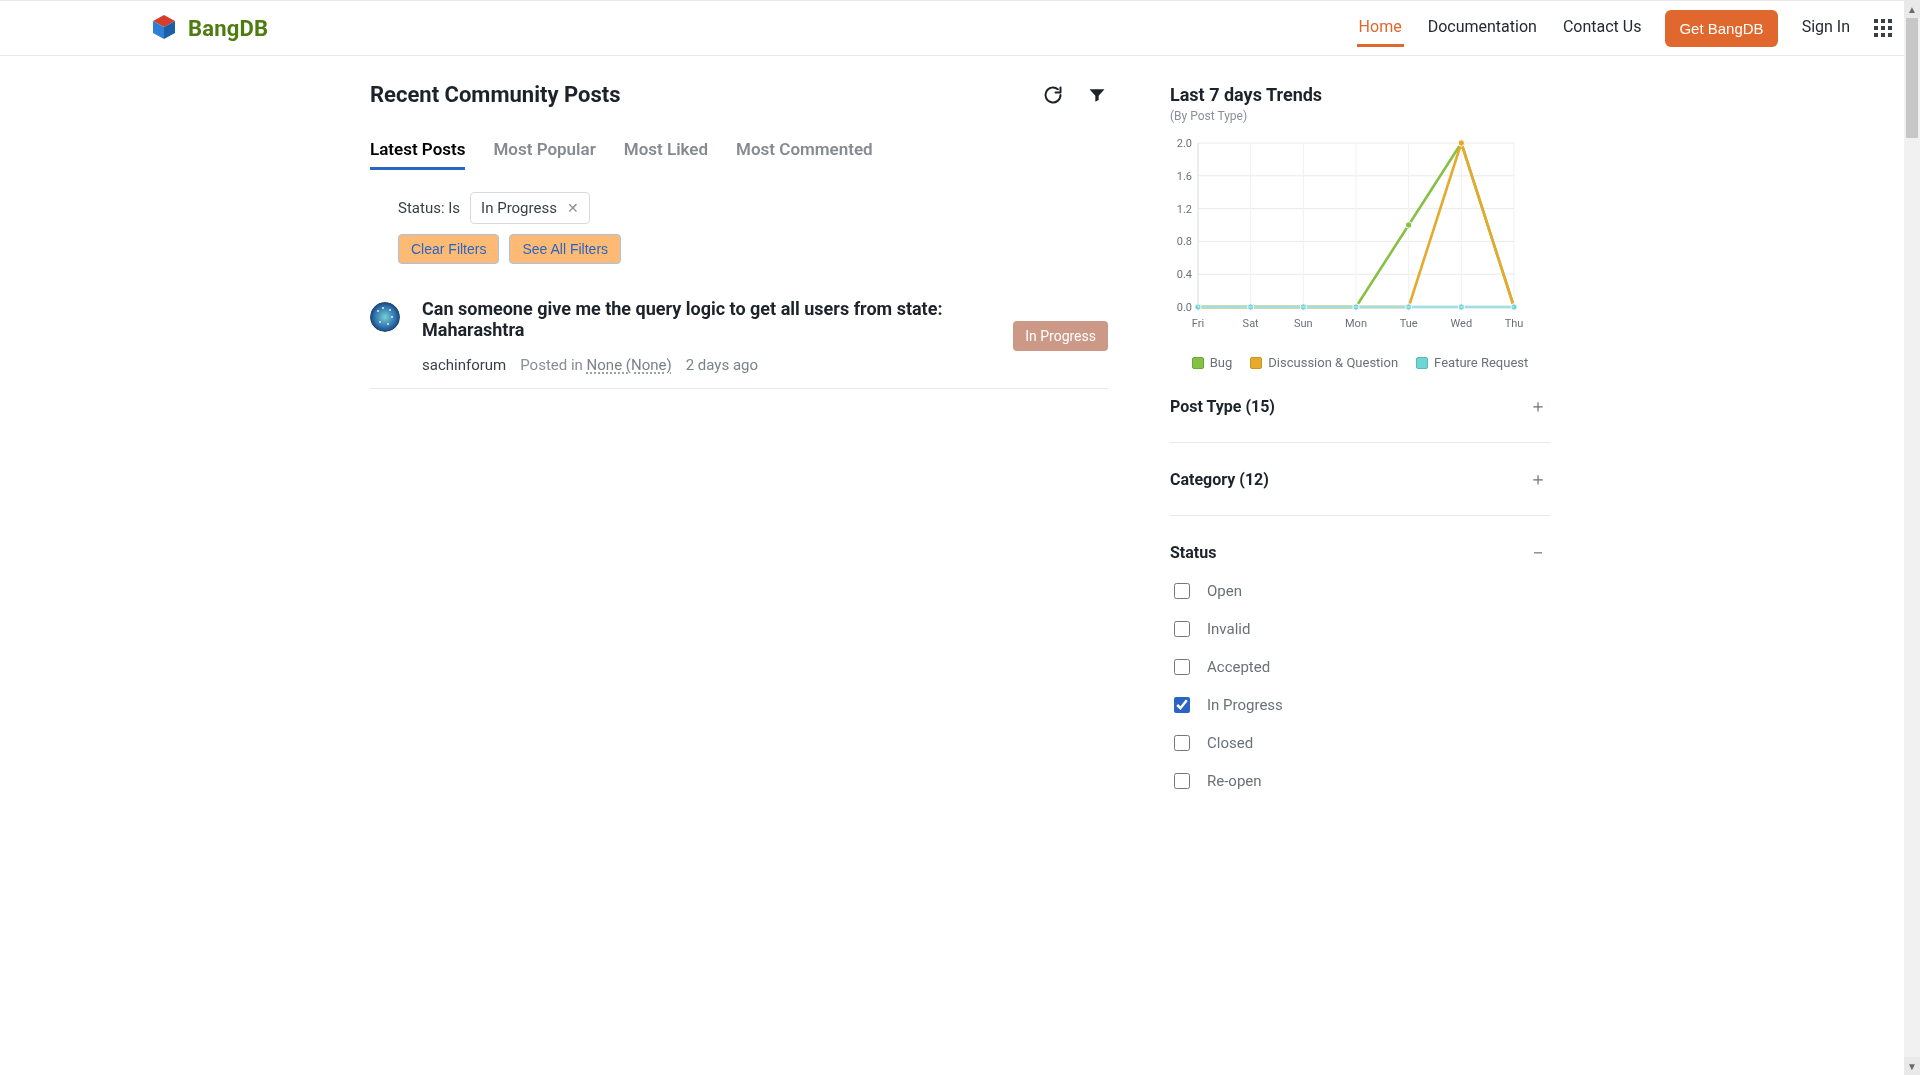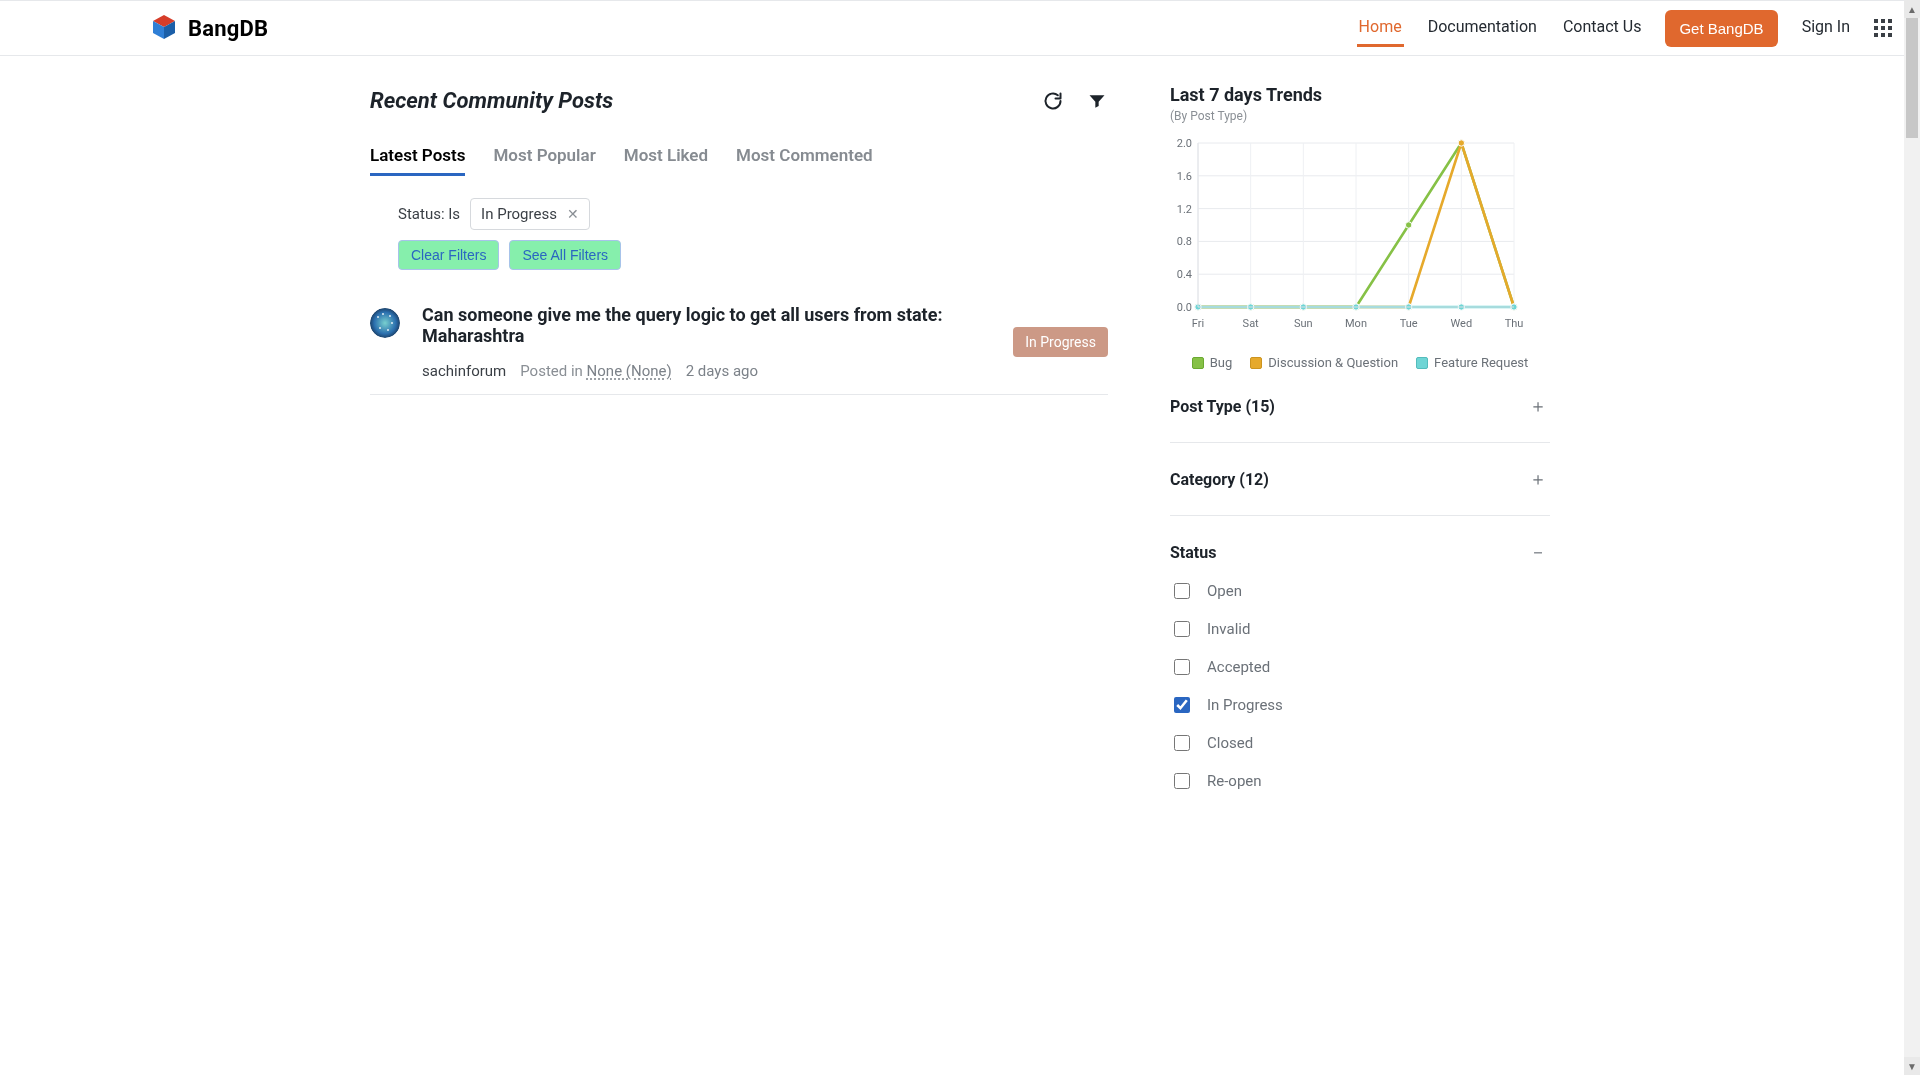--- a/index.html
+++ b/index.html
@@ -17,53 +17,53 @@
   }
   *{box-sizing:border-box;}
   html,body{margin:0;padding:0;background:var(--bg);color:var(--text);font-family:-apple-system,BlinkMacSystemFont,"Segoe UI",Roboto,"Helvetica Neue",Arial,sans-serif;}
   body{width:1920px;min-height:1075px;overflow-x:hidden;}
 
   
   .topbar{position:relative;border-top:1px solid var(--border);border-bottom:1px solid var(--border);height:56px;display:flex;align-items:center;justify-content:space-between;padding:0 18px 0 148px;}
   .brand{display:flex;align-items:center;gap:8px;}
   .brand-mark{width:32px;height:28px;position:relative;}
   .brand-mark svg{display:block}
-  .brand-name{font-weight:700;font-size:22px;letter-spacing:.2px;color:#000000;}
+  .brand-name{font-weight:700;font-size:22px;letter-spacing:.2px;color:#4d7c0f;}
   .nav{display:flex;align-items:center;gap:22px;margin-right:10px;}
   .nav a{color:#242a31;text-decoration:none;font-size:16px;padding:8px 2px;border-bottom:3px solid transparent;}
   .nav a.active{color:var(--accent);border-bottom-color:var(--accent);}
   .btn-primary{background:#e0682e;color:#fff;border:none;border-radius:6px;padding:10px 14px;font-size:15px;cursor:pointer;}
   .signin{color:#242a31;text-decoration:none;font-size:16px;}
   .apps-icon{display:inline-grid;grid-template-columns:repeat(3,4px);grid-template-rows:repeat(3,4px);gap:3px;align-items:center;cursor:pointer;}
   .apps-icon span{width:4px;height:4px;background:#3a3f45;display:block;}
 
   
   .wrap{display:grid;grid-template-columns:1fr 380px;gap:62px;max-width:1180px;margin:0 auto;padding:20px 0 40px;}
   .left{min-width:0;}
   .right{min-width:0;}
 
   
-  .heading-row{display:flex;align-items:center;justify-content:space-between;margin-top:12px;font-style:italic;}
+  .heading-row{display:flex;align-items:center;justify-content:space-between;margin-top:6px;}
   .page-title{font-size:22px;font-weight:700;color:#1d232a;}
   .tools{display:flex;align-items:center;gap:22px;color:#1d232a;}
   .icon-btn{background:none;border:none;cursor:pointer;padding:0;color:#1d232a;font-size:18px;display:inline-flex;align-items:center;justify-content:center;width:22px;height:22px}
 
   
   .tabs{display:flex;gap:28px;margin-top:24px;border-bottom:0;}
   .tab{font-size:17px;color:var(--muted);font-weight:600;padding:8px 0;cursor:pointer;border-bottom:3px solid transparent;}
   .tab.active{color:#000000;border-bottom-color:#2a66c1;}
 
   
   .filters{margin:22px 0 0 28px;}
   .filter-row{display:flex;align-items:center;gap:10px;flex-wrap:wrap;}
   .filter-label{font-size:15px;color:#3a3f45;}
   .chip{display:inline-flex;align-items:center;gap:10px;border:1px solid var(--tag-border);border-radius:4px;padding:6px 10px;font-size:15px;color:#3a3f45;background:#fff;}
   .chip .x{color:#8a8f95;cursor:pointer;font-size:14px;}
   .filter-actions{display:flex;gap:10px;margin-top:10px;}
-  .btn-outline{border:1px solid #a7c3ea;background:#86efac;color:#2a66c1;border-radius:4px;padding:6px 12px;font-size:14px;cursor:pointer;}
+  .btn-outline{border:1px solid #a7c3ea;background:#fdba74;color:#2a66c1;border-radius:4px;padding:6px 12px;font-size:14px;cursor:pointer;}
 
   
   .posts{margin-top:28px;}
   .post{display:grid;grid-template-columns:40px 1fr auto;gap:12px;padding:6px 0 14px;border-bottom:1px solid var(--border);align-items:flex-start;}
   .avatar{width:30px;height:30px;border-radius:50%;overflow:hidden;margin-top:4px;}
   .avatar svg{display:block}
   .post-main{min-width:0;}
   .post-title{font-size:18px;font-weight:700;color:#1d232a;margin:0 0 16px;}
   .meta{color:#7c8289;font-size:15px;display:flex;gap:14px;align-items:center;flex-wrap:wrap}
   .meta .name{color:#3a3f45}

